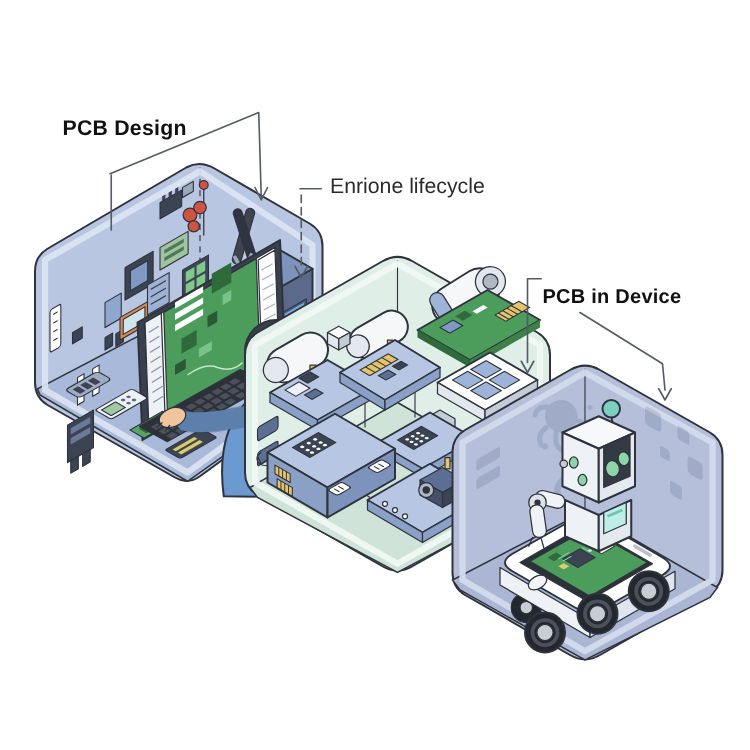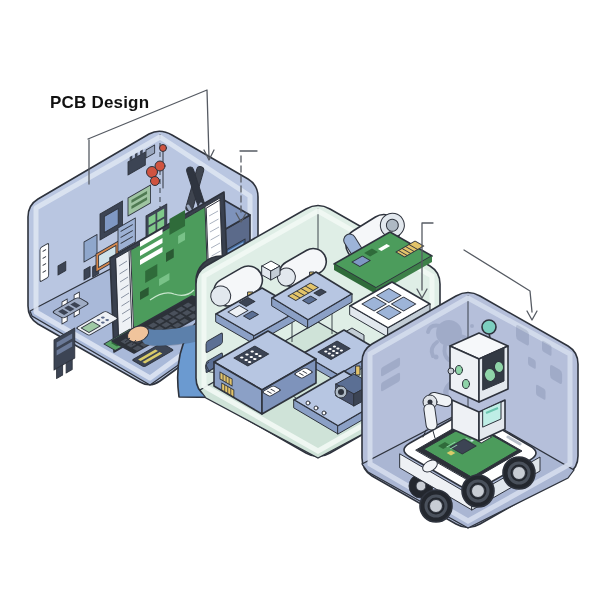--- a/index.html
+++ b/index.html
@@ -578,13 +578,15 @@
     <g>
       <path class="ann" d="M 433 223 L 422 223 L 422 290"></path>
       <path class="ann" d="M 417 289 L 422 298 L 427 289"></path>
       <path class="ann" d="M 464 250 L 530 291 L 532 312"></path>
       <path class="ann" d="M 527 311 L 532 320 L 537 311"></path>
     </g>
   </g>
 </svg>
 
   <div class="lbl" style="left:50px;top:93px;font-size:17px;">PCB Design</div>
+  <div class="lbl-light" style="left:264px;top:139px;">Enrione lifecycle</div>
+  <div class="lbl" style="left:434px;top:229px;">PCB in Device</div>
 </div>
 
 </body></html>

